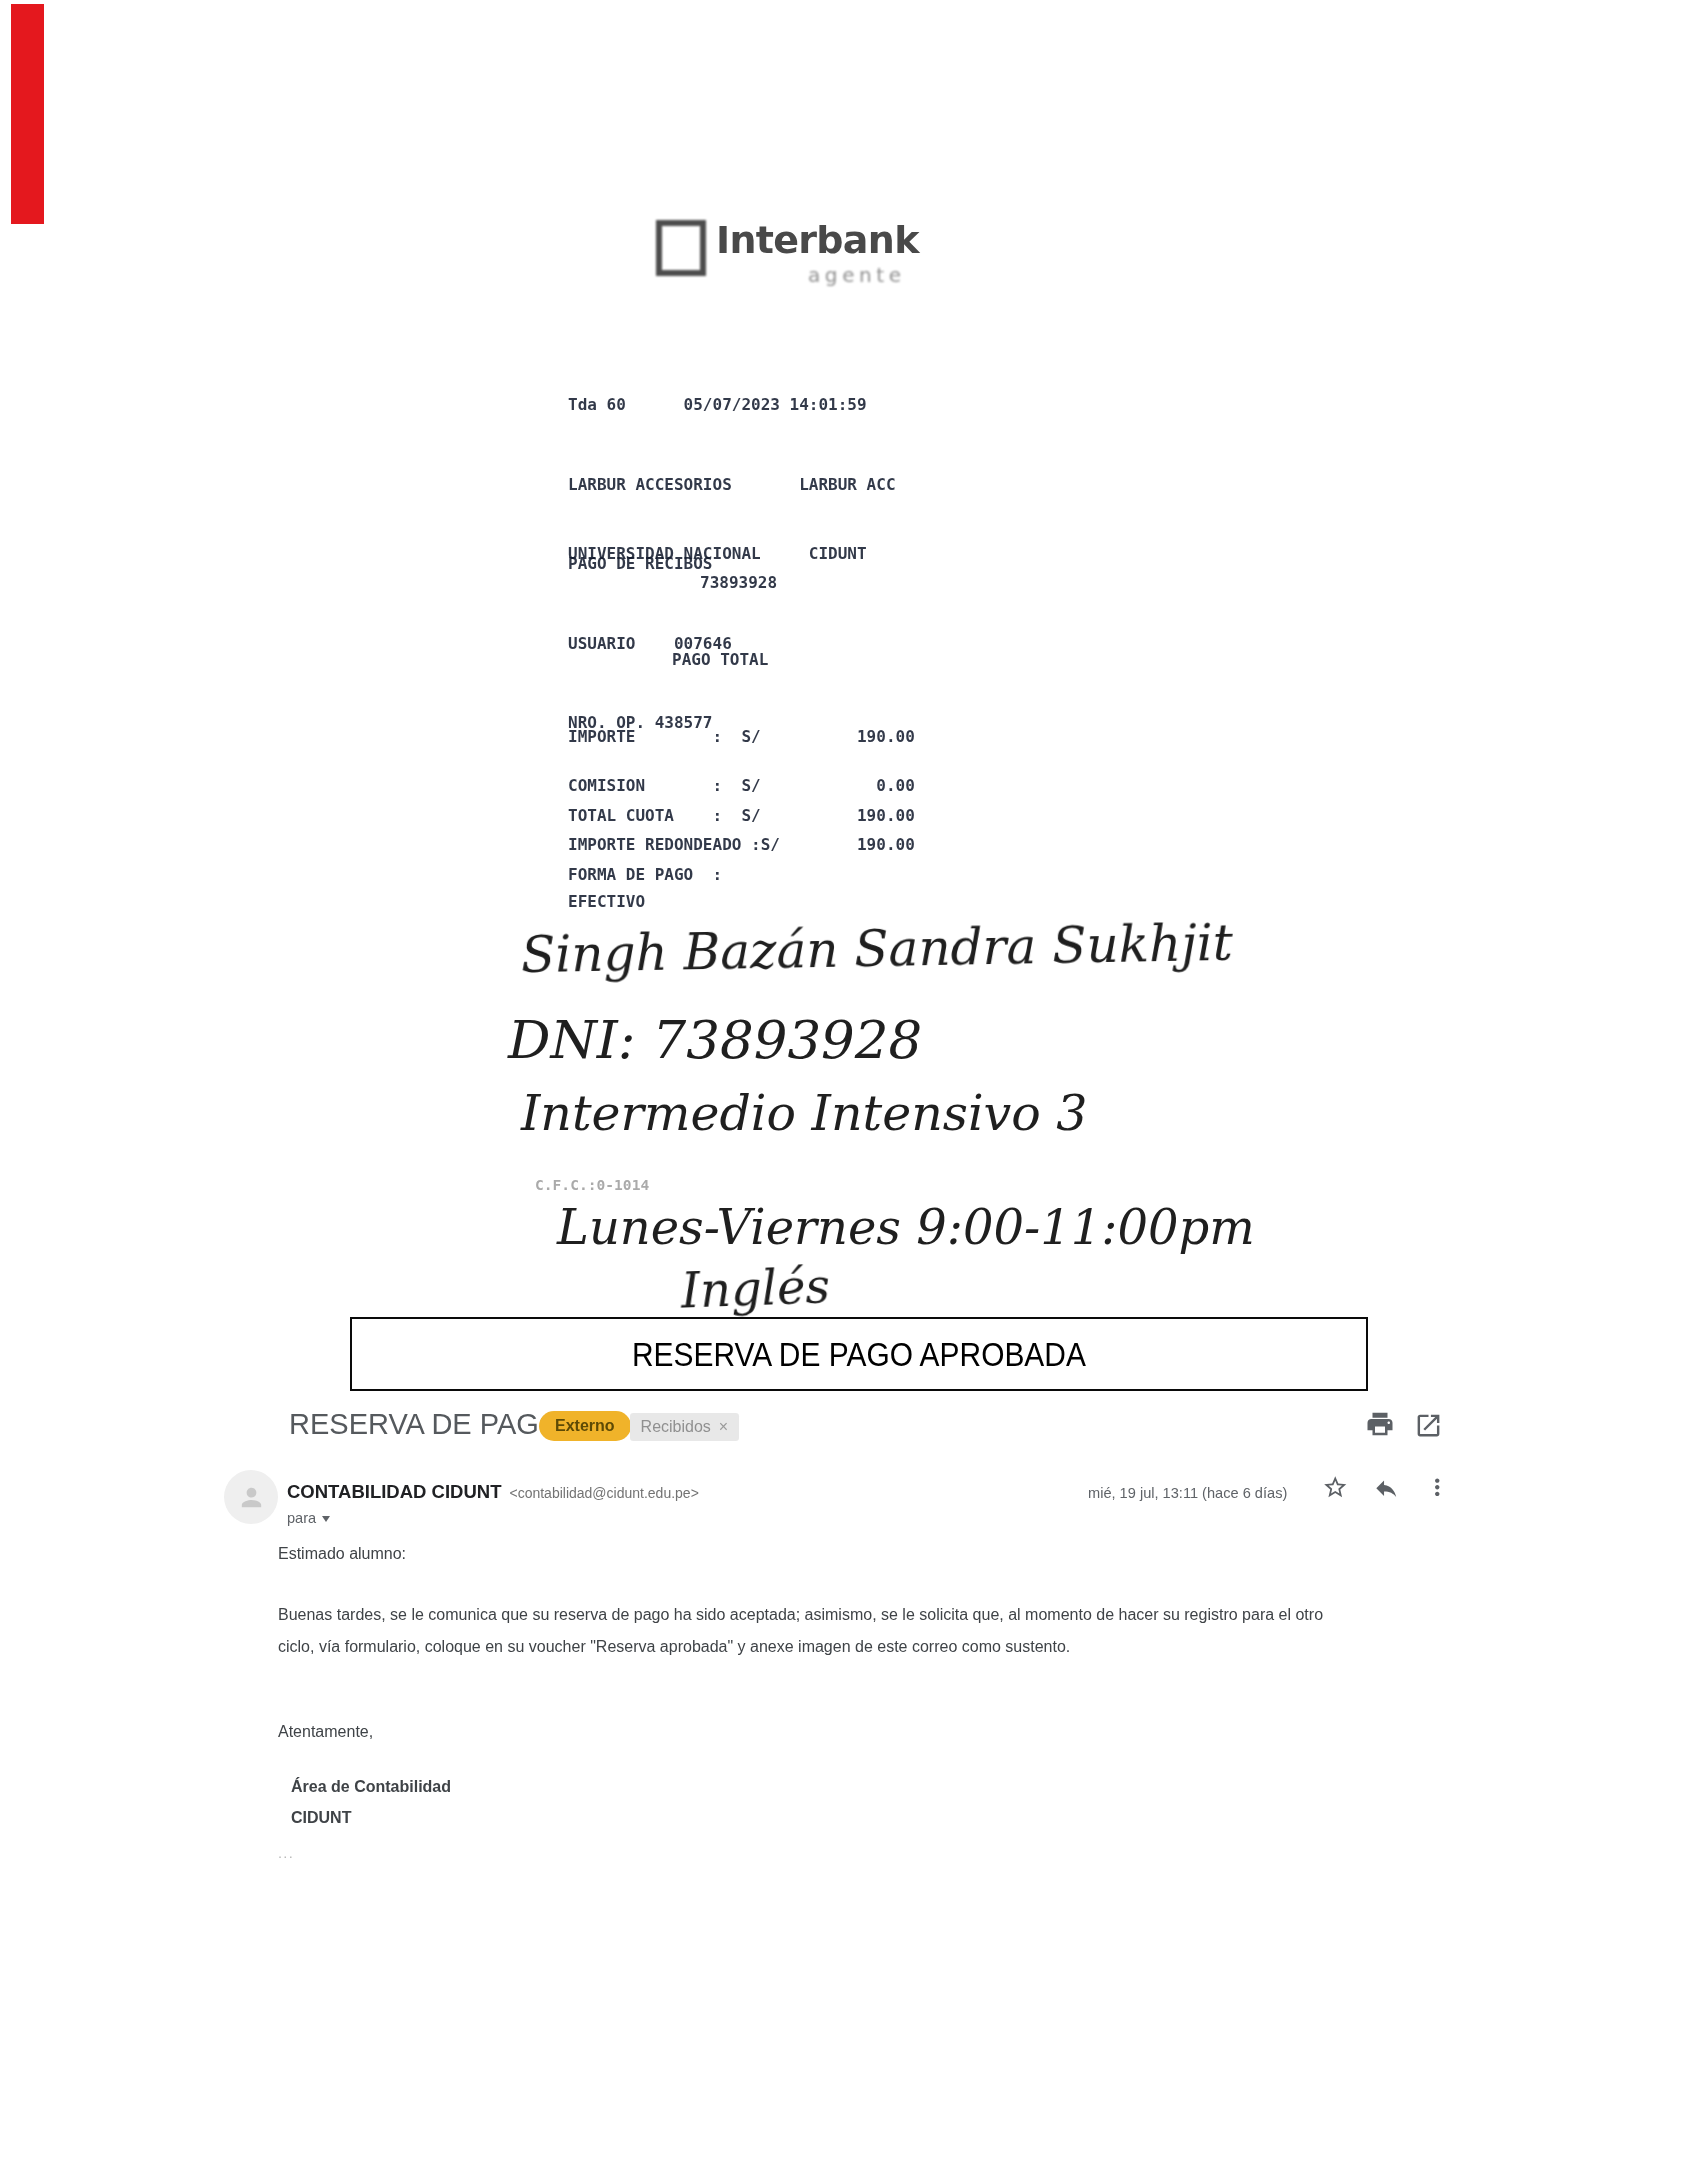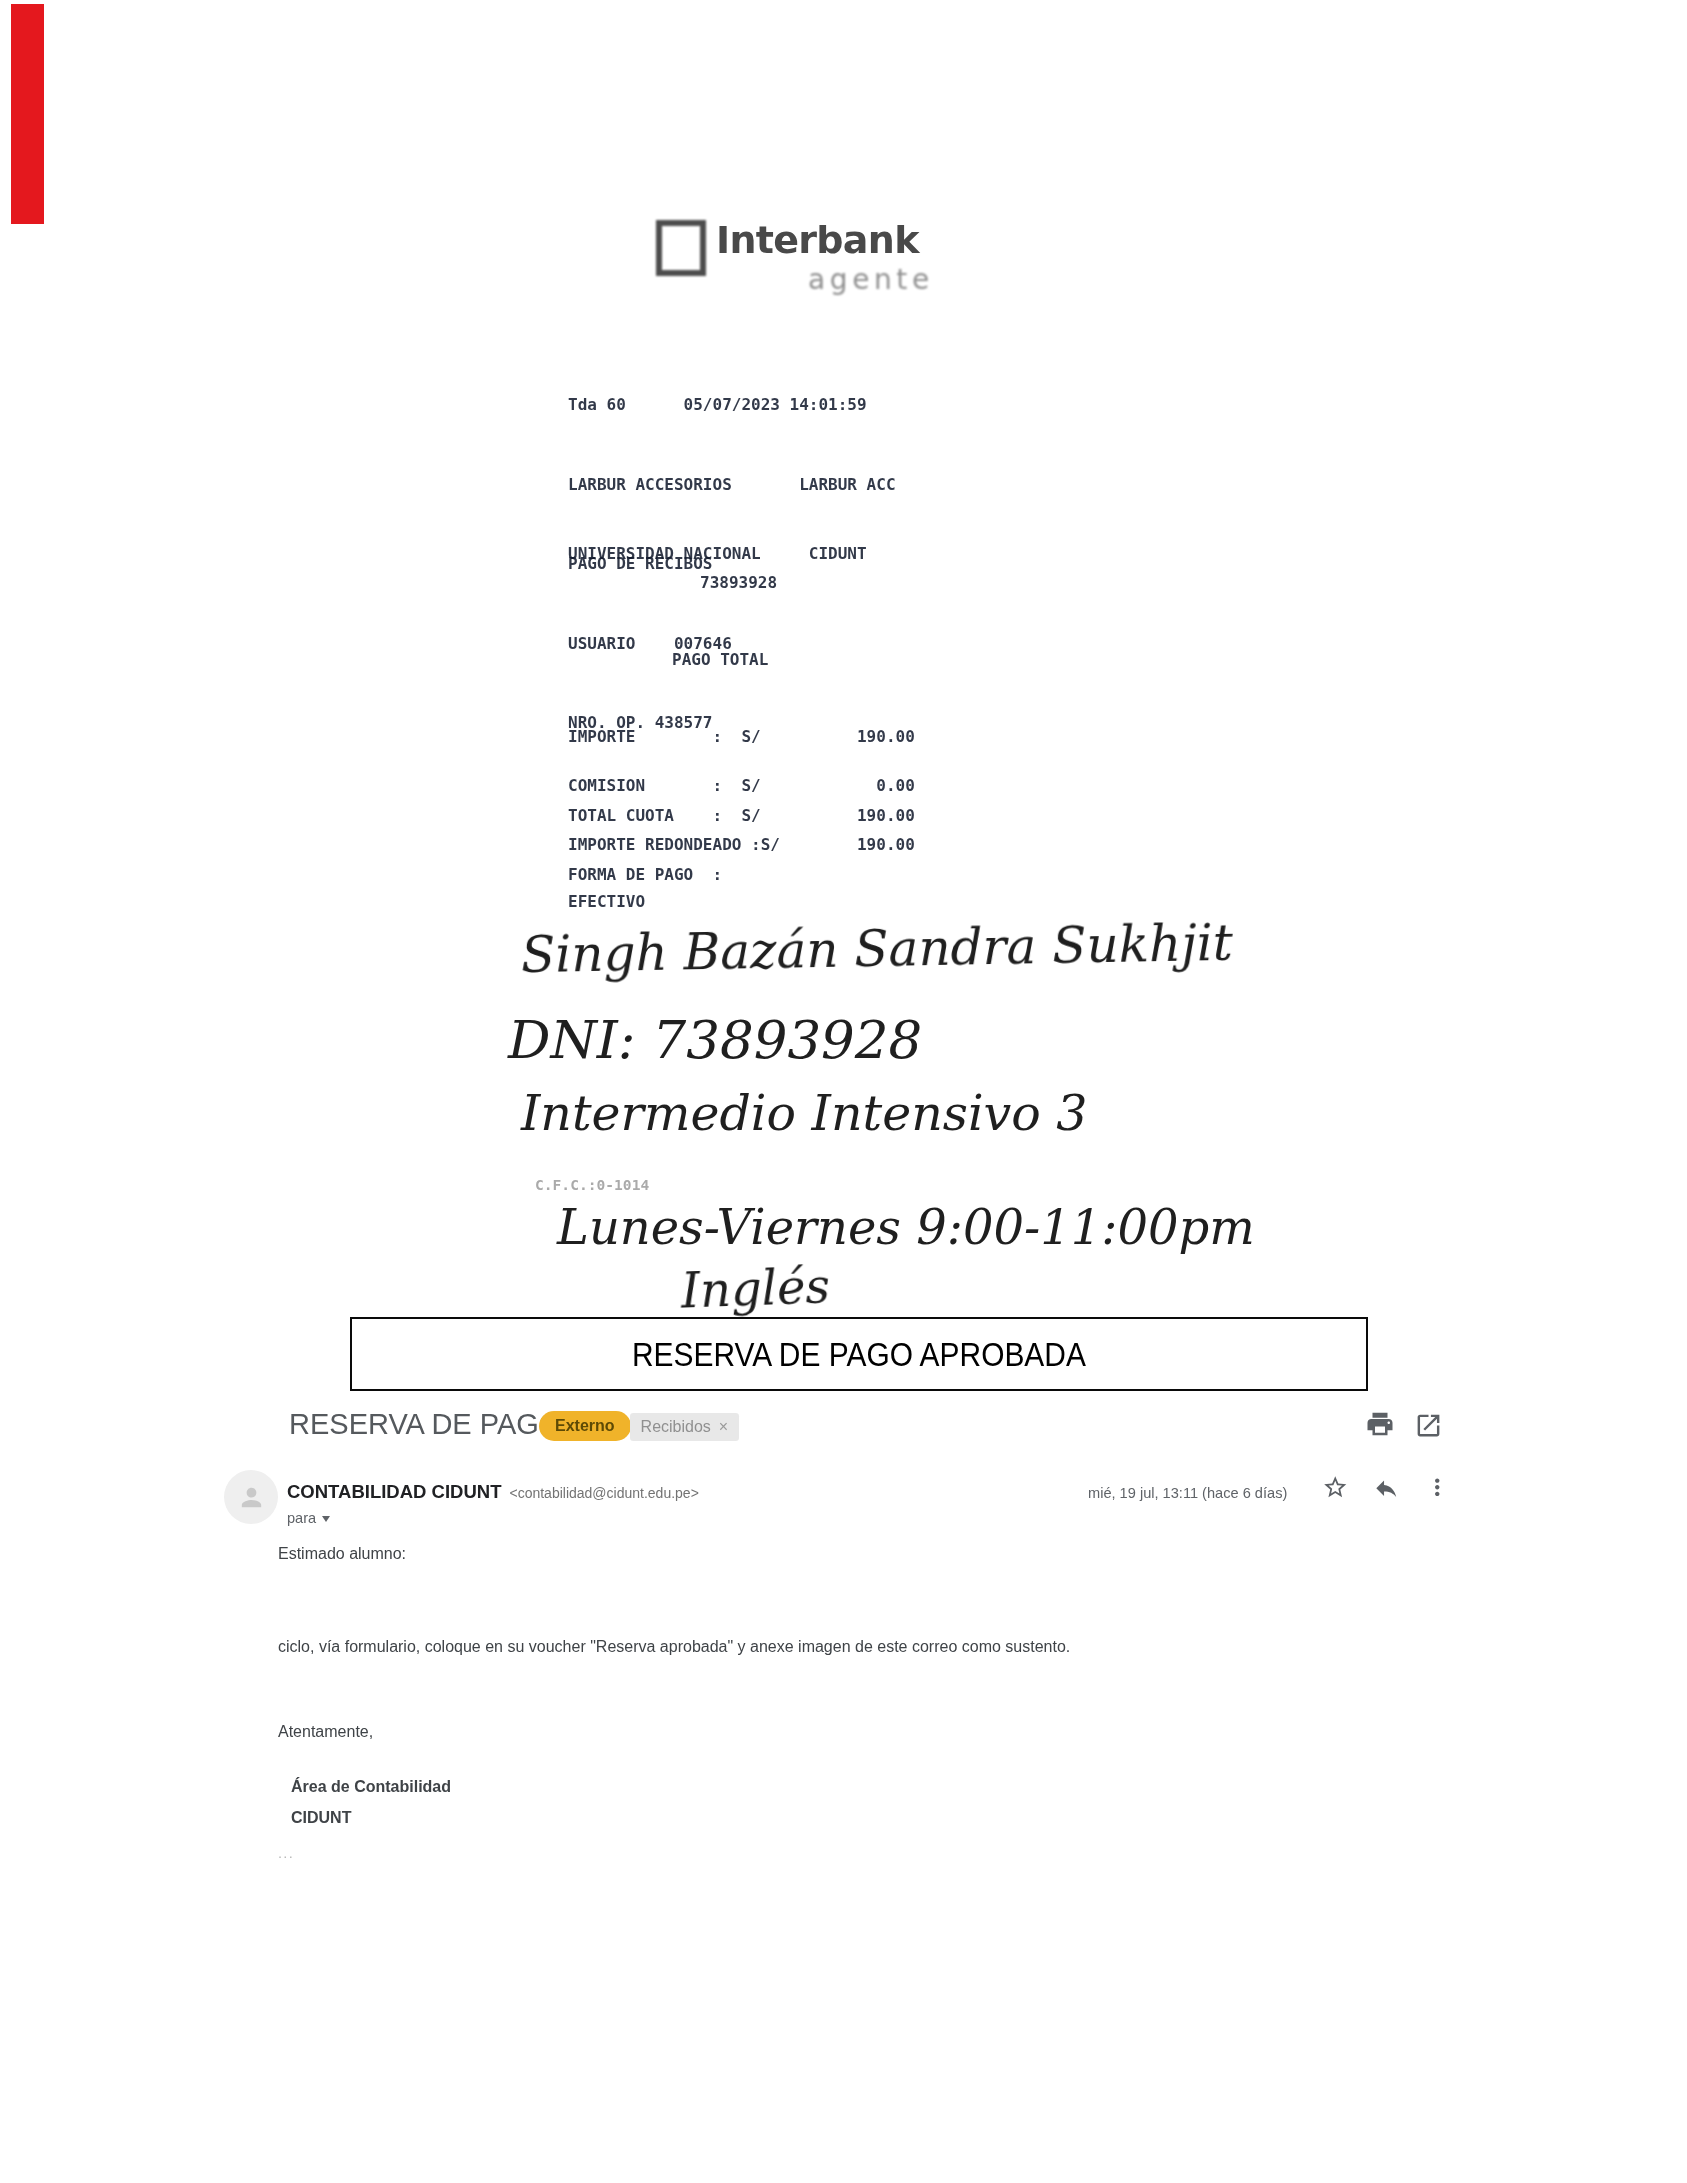--- a/index.html
+++ b/index.html
@@ -8,21 +8,21 @@
   .abs{position:absolute;}
 
   
   .red-mark{left:10.6px;top:4px;width:33px;height:220px;background:#e4181e;}
 
   
   .logo-square{left:656px;top:220px;width:38px;height:44px;border:6.6px solid #3a3a3a;
                filter:blur(0.8px);opacity:.9;}
   .logo-brand{left:716px;top:218px;font-family:"DejaVu Sans",sans-serif;font-weight:700;
               font-size:38px;color:#3a3a3a;letter-spacing:-0.7px;filter:blur(0.7px);opacity:.92;}
-  .logo-sub{left:808px;top:263px;font-family:"DejaVu Sans",sans-serif;font-size:28px;
+  .logo-sub{left:808px;top:263px;font-family:"DejaVu Sans",sans-serif;font-size:20px;
             color:#8f8f8f;letter-spacing:4.6px;filter:blur(0.9px);}
   .rc{font-family:"DejaVu Sans Mono",monospace;font-weight:700;font-size:16px;color:#0f172a;
       white-space:pre;filter:blur(0.6px);opacity:.85;line-height:26.5px;}
   .rc-block{left:568px;top:339px;}
   .hand{font-family:"DejaVu Serif",serif;font-style:italic;color:#1f1f1f;white-space:nowrap;
         filter:blur(0.2px);}
 
   
   .banner{left:350px;top:1317px;width:1014px;height:70px;border:2px solid #0a0a0a;
           display:flex;align-items:center;justify-content:center;}
@@ -132,20 +132,21 @@
     <svg width="26.5" height="26.5" viewBox="0 0 24 24" fill="currentColor">
       <path d="M12 8c1.1 0 2-.9 2-2s-.9-2-2-2-2 .9-2 2 .9 2 2 2zm0 2c-1.1 0-2 .9-2 2s.9 2 2 2 2-.9 2-2-.9-2-2-2zm0 6c-1.1 0-2 .9-2 2s.9 2 2 2 2-.9 2-2-.9-2-2-2z"></path>
     </svg>
   </div>
 
   <div class="abs para">
     <span>para</span><span class="tri"></span>
   </div>
 
   <div class="abs body-txt" style="left:278px;top:1545px;">Estimado alumno:</div>
+  <div class="abs body-txt" style="left:278px;top:1606px;">Buenas tardes, se le comunica que su reserva de pago ha sido aceptada; asimismo, se le solicita que, al momento de hacer su registro para el otro</div>
   <div class="abs body-txt" style="left:278px;top:1638px;">ciclo, vía formulario, coloque en su voucher "Reserva aprobada" y anexe imagen de este correo como sustento.</div>
   <div class="abs body-txt" style="left:278px;top:1723px;">Atentamente,</div>
   <div class="abs body-txt bold" style="left:278px;top:1778px;">Área de Contabilidad</div>
   <div class="abs body-txt bold" style="left:278px;top:1809px;">CIDUNT</div>
   <div class="abs trim">...</div>
 
 </div>
 
 
 </body></html>

